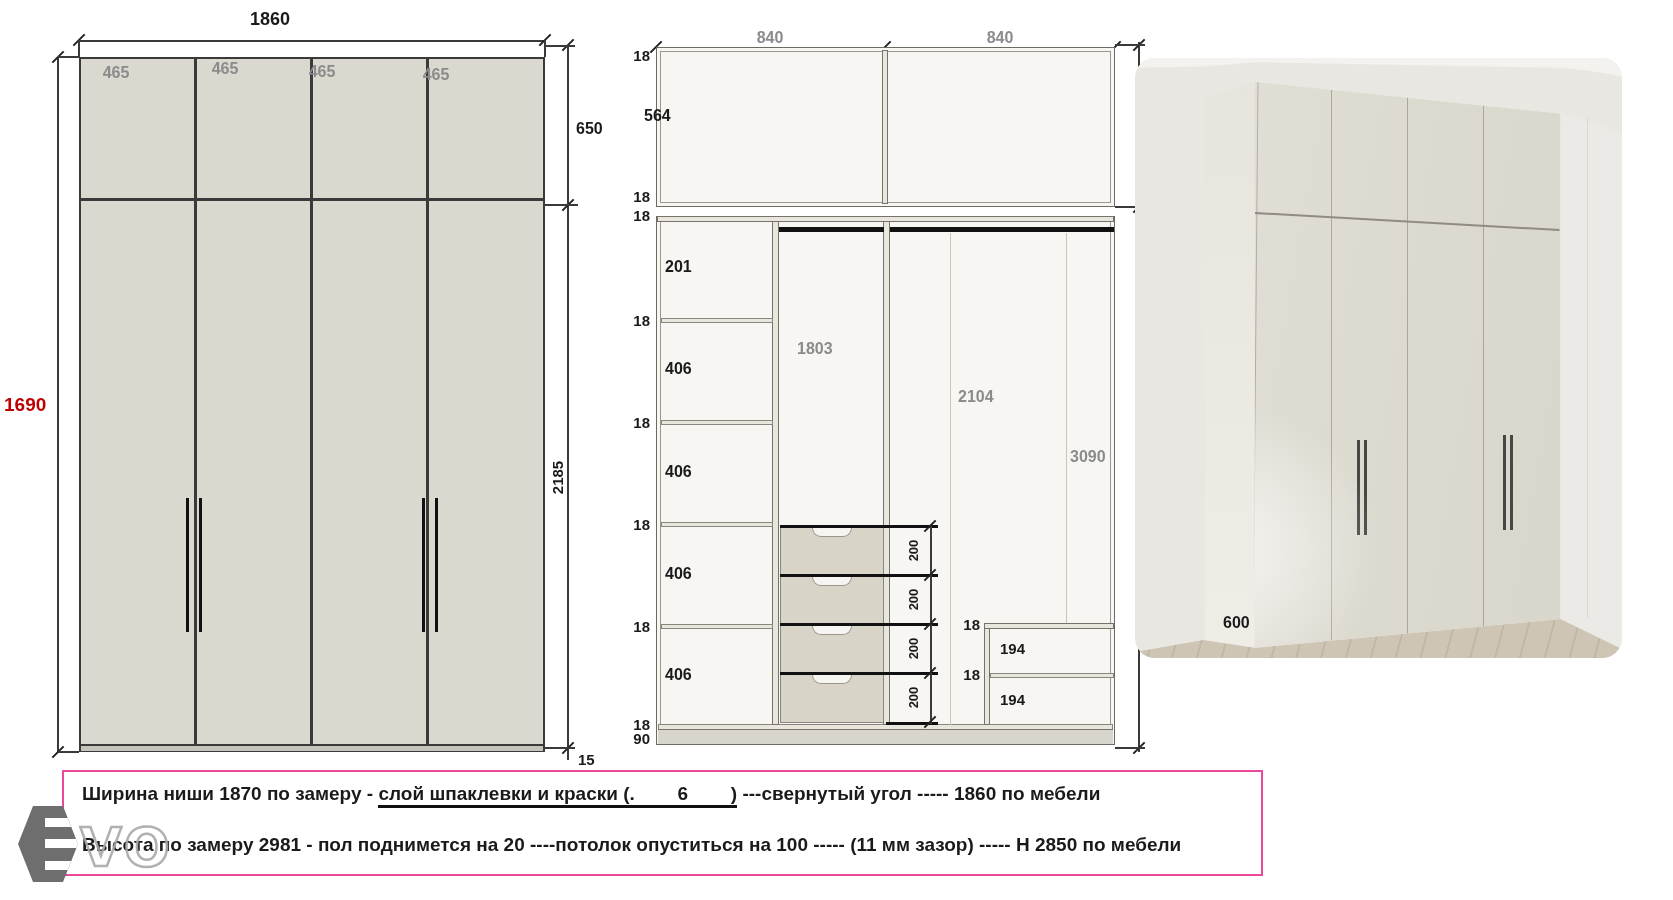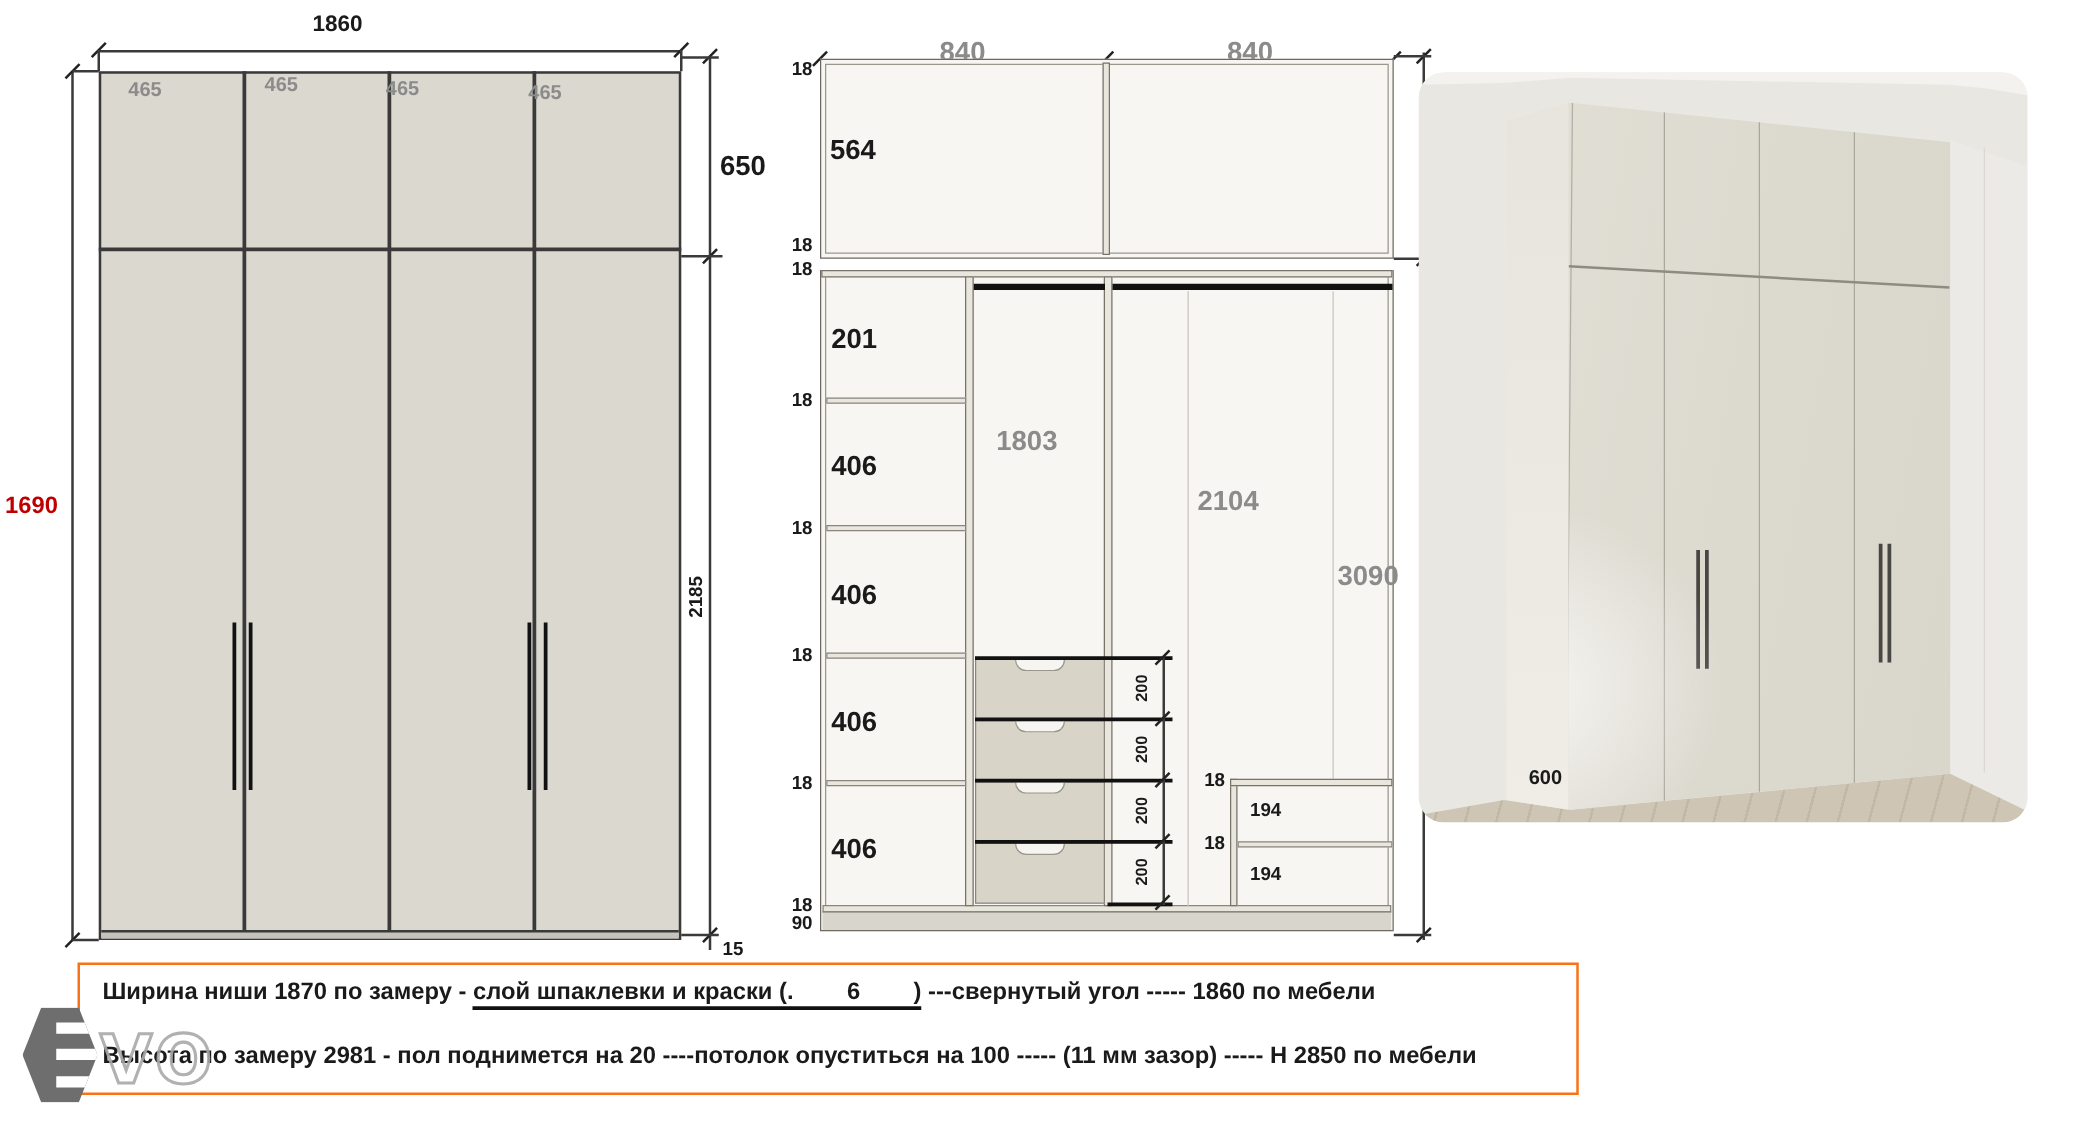--- a/index.html
+++ b/index.html
@@ -2,36 +2,36 @@
 <html><head>
 <meta charset="utf-8">
 <style>
   html,body{margin:0;padding:0;background:#ffffff;font-family:"Liberation Sans",sans-serif;}
   #canvas{position:relative;width:1673px;height:900px;background:#fff;overflow:hidden;}
   .abs{position:absolute;}
   .hline{position:absolute;background:#3a3a3a;}
   .vline{position:absolute;background:#3a3a3a;}
   .thin{background:#c8c5bd;}
   .tick{position:absolute;width:16px;height:2px;background:#222;transform:rotate(-45deg);}
-  .dim{position:absolute;font-weight:bold;color:#1a1a1a;font-size:22px;white-space:nowrap;}
+  .dim{position:absolute;font-weight:bold;color:#1a1a1a;font-size:16px;white-space:nowrap;}
   .dim.small{font-size:15px;}
   .dim.gray{color:#8b8b8b;}
   .dim.red{color:#c00000;font-size:19px;}
   .rot{transform:rotate(-90deg);transform-origin:center center;text-align:center;}
   .doorfill{background:#dbd8d0;}
   .wall{position:absolute;background:#e9e6de;border:1px solid #77736a;box-sizing:border-box;}
   .shelf{position:absolute;background:#e9e6de;border:1px solid #8a867d;box-sizing:border-box;}
   .frame{position:absolute;border:1.5px solid #6e6a62;box-sizing:border-box;background:#f7f6f2;}
   .inner-line{position:absolute;left:3px;top:3px;right:3px;bottom:3px;border:1px solid #9c978d;pointer-events:none;}
   .drawer{position:absolute;background:#d8d4c8;border:1px solid #8a867d;box-sizing:border-box;}
   .notch{width:38px;height:8px;margin:0 auto;background:#f6f5f1;border:1px solid #9a968c;border-top:none;border-radius:0 0 10px 10px;}
   .leader{position:absolute;height:3px;background:#111;}
   .handle{position:absolute;width:3px;background:#111;}
   .photo{position:absolute;left:1135px;top:58px;width:487px;height:600px;overflow:hidden;background:#e9e7e2;border-radius:20px;}
-  .notes-box{position:absolute;left:62px;top:770px;width:1201px;height:106px;border:2px solid #f97316;background:#fff;box-sizing:border-box;z-index:2;}
+  .notes-box{position:absolute;left:62px;top:770px;width:1201px;height:106px;border:2px solid #ec4899;background:#fff;box-sizing:border-box;z-index:2;}
   .note-line{position:absolute;left:18px;font-size:19px;font-weight:bold;color:#1a1a1a;white-space:nowrap;}
   .u{border-bottom:3px solid #111;padding-bottom:1px;}
   .gap6{display:inline-block;width:96px;text-align:center;}
   .wm-hex{position:absolute;left:18px;top:806px;width:60px;height:76px;background:#6e6e6e;clip-path:polygon(25% 0,75% 0,100% 50%,75% 100%,25% 100%,0 50%);z-index:5;}
   .wm-stripe{position:absolute;left:45%;width:55%;height:9px;background:#fff;}
   .wm-text{position:absolute;left:80px;top:816px;font-size:54px;font-weight:bold;letter-spacing:3px;color:transparent;-webkit-text-stroke:2.5px #a9a9a9;z-index:5;font-family:"DejaVu Sans",sans-serif;opacity:.9;}
 </style>
 </head>
 <body>
 
@@ -87,21 +87,21 @@
     <div class="dim gray" style="left:735px;top:29px;width:70px;text-align:center;">840</div>
     <div class="dim gray" style="left:965px;top:29px;width:70px;text-align:center;">840</div>
     <div class="tick" style="left:648px;top:46px;"></div>
     <div class="tick" style="left:877px;top:46px;"></div>
     <div class="tick" style="left:1107px;top:46px;"></div>
 
     <div class="frame" style="left:656px;top:47px;width:459px;height:160px;background:#f7f6f3;">
       <div class="inner-line"></div>
     </div>
     <div class="wall" style="left:882px;top:50px;width:6px;height:154px;"></div>
-    <div class="dim" style="left:664px;top:107px;">564</div>
+    <div class="dim" style="left:644px;top:107px;">564</div>
 
     <div class="dim small" style="left:622px;top:47px;width:28px;text-align:right;">18</div>
     <div class="dim small" style="left:622px;top:188px;width:28px;text-align:right;">18</div>
     <div class="dim small" style="left:622px;top:207px;width:28px;text-align:right;">18</div>
     <div class="dim small" style="left:622px;top:312px;width:28px;text-align:right;">18</div>
     <div class="dim small" style="left:622px;top:414px;width:28px;text-align:right;">18</div>
     <div class="dim small" style="left:622px;top:516px;width:28px;text-align:right;">18</div>
     <div class="dim small" style="left:622px;top:618px;width:28px;text-align:right;">18</div>
     <div class="dim small" style="left:622px;top:716px;width:28px;text-align:right;">18</div>
     <div class="dim small" style="left:622px;top:730px;width:28px;text-align:right;">90</div>

